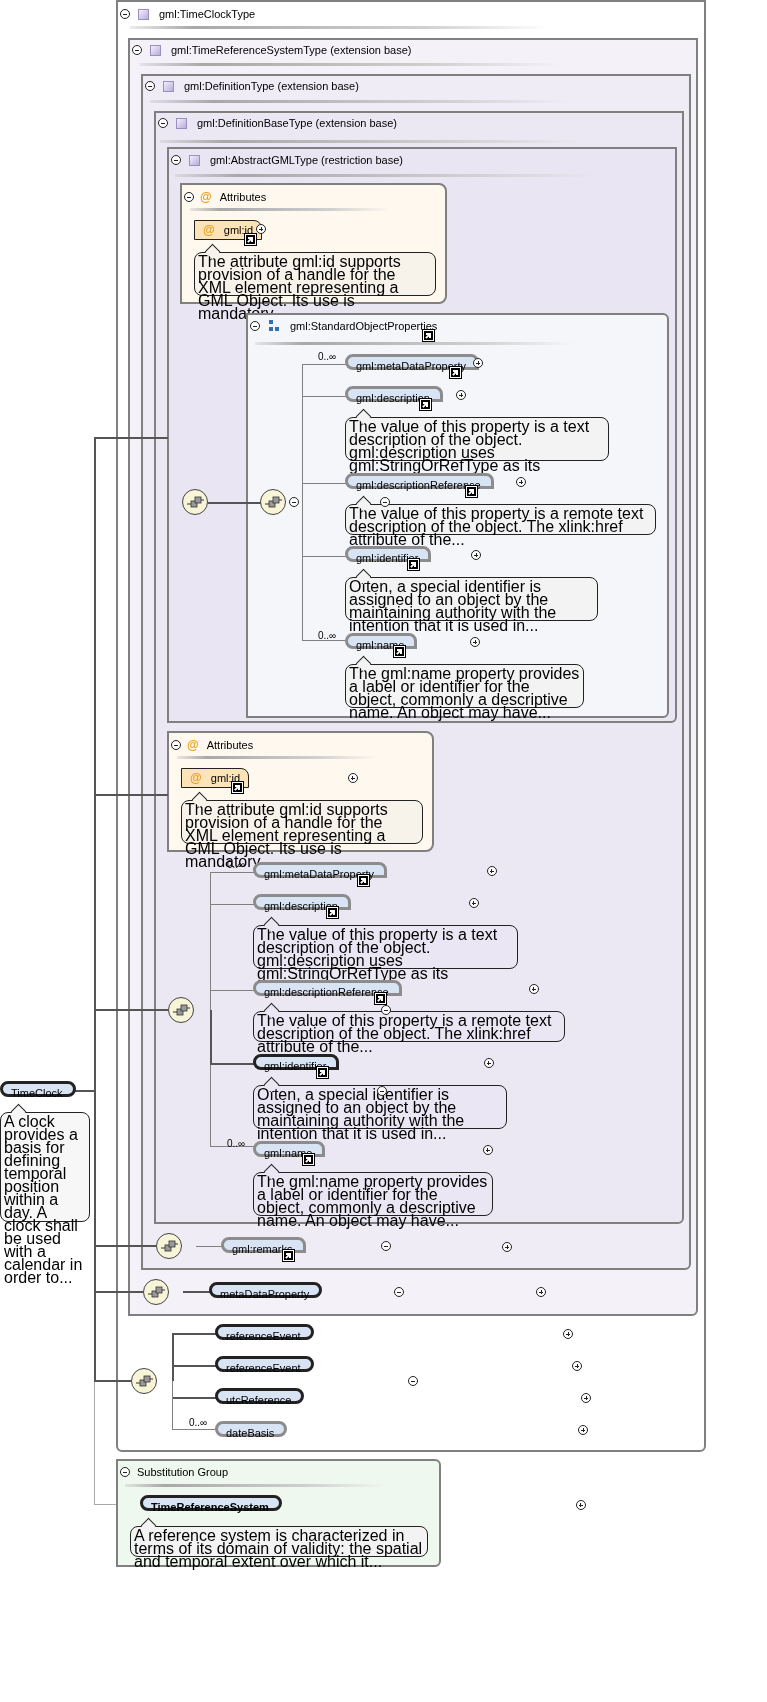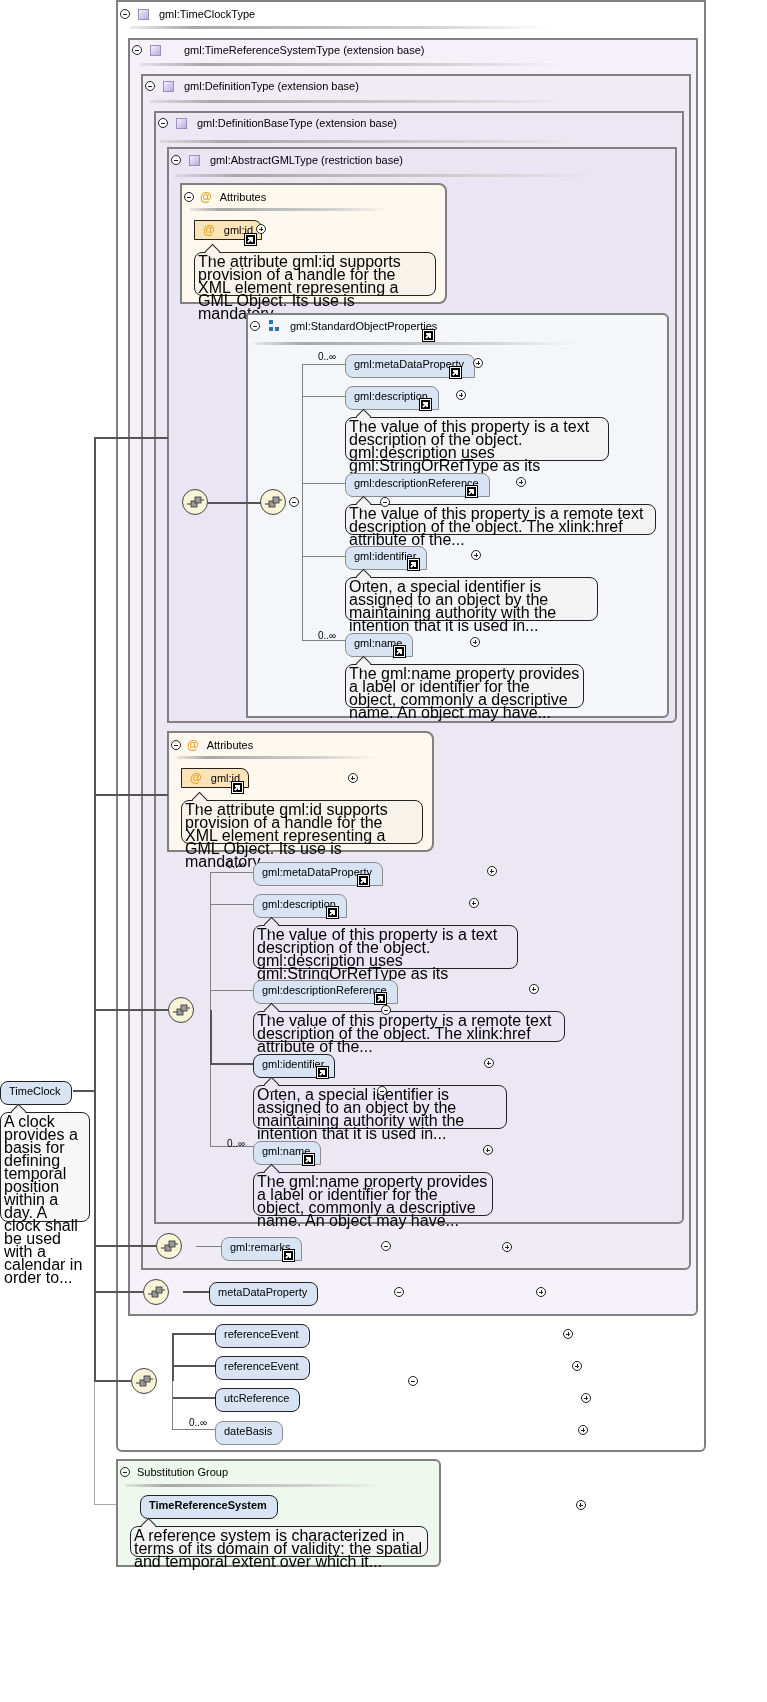--- a/index.html
+++ b/index.html
@@ -8,21 +8,21 @@
   .box{position:absolute;border:2px solid #808080;box-sizing:border-box;border-radius:0 0 6px 0;}
   .hdr{position:absolute;display:flex;align-items:center;height:16px;white-space:nowrap;font-size:11px;}
   .hline{position:absolute;height:3px;background:linear-gradient(to right,rgba(160,160,160,0.2),#a8a8a8 15%,#d0d0d0 70%,rgba(255,255,255,0));}
   .minus{display:inline-block;width:10px;height:10px;border:1px solid #222;border-radius:50%;box-sizing:border-box;position:relative;background:#fff;}
   .minus::after{content:"";position:absolute;left:2px;right:2px;top:3.5px;height:1px;background:#222;}
   .plus{display:inline-block;width:10px;height:10px;border:1px solid #222;border-radius:50%;box-sizing:border-box;position:relative;background:#fff;}
   .plus::after{content:"";position:absolute;left:2px;right:2px;top:3.5px;height:1px;background:#222;}
   .plus::before{content:"";position:absolute;top:2px;bottom:2px;left:3.5px;width:1px;background:#222;}
   .typeicon{display:inline-block;width:11px;height:11px;border:1px solid #9a8fc0;background:linear-gradient(135deg,#f3f0fb,#b8acdc);box-sizing:border-box;}
   .at{color:#e8a020;font-weight:bold;font-size:12px;}
-  .elem{position:absolute;height:24px;line-height:19px;padding:0 10px 0 8px;background:#d8e4f4;border:1px solid #8b5cf6;border-radius:8px 8px 0 8px;box-sizing:border-box;white-space:nowrap;font-size:11px;}
+  .elem{position:absolute;height:16px;line-height:19px;padding:0 10px 0 8px;background:#d8e4f4;border:3px solid #8b5cf6;border-radius:8px 8px 0 8px;box-sizing:border-box;white-space:nowrap;font-size:11px;}
   .elem.solid{border-color:#222;}
   .elem.opt{border-color:#8c8c8c;}
   .elem.round{border-radius:8px;}
   .attr{position:absolute;height:20px;line-height:19px;padding:0 8px 0 8px;background:#fde3b8;border:1px solid #222;border-radius:0 8px 0 0;box-sizing:border-box;white-space:nowrap;font-size:11px;}
   .link{position:absolute;width:11px;height:11px;background:#000;border:1px solid #fff;outline:1px solid #000;box-sizing:border-box;}
   .link::after{content:"";position:absolute;left:2px;top:2px;width:5px;height:5px;border-top:2px solid #fff;border-right:2px solid #fff;box-sizing:border-box;}
   .link::before{content:"";position:absolute;left:1px;top:4px;width:6px;height:2px;background:#fff;transform:rotate(-45deg);}
   .doc{position:absolute;border:1px solid #222;border-radius:8px;box-sizing:border-box;padding:2px 3px;font-size:16px;line-height:13px;background:#f3f3f3;}
   .doc::before{content:"";position:absolute;left:12px;top:-7px;width:10px;height:10px;background:inherit;border-left:1px solid #222;border-top:1px solid #222;transform:rotate(45deg);}
   .doc.purple{background:#ebe6f3;}
@@ -44,21 +44,21 @@
   <span class="minus"></span>
   <span class="typeicon" style="margin-left:8px;"></span>
   <span style="margin-left:10px;">gml:TimeClockType</span>
 </div>
 <div class="hline" style="left:130px;top:26px;width:420px;"></div>
 
 <div class="box" style="left:128px;top:38px;width:570px;height:1278px;background:#f4f1f9;"></div>
 <div class="hdr" style="left:132px;top:42px;">
   <span class="minus"></span>
   <span class="typeicon" style="margin-left:8px;"></span>
-  <span style="margin-left:23px;">gml:TimeReferenceSystemType (extension base)</span>
+  <span style="margin-left:10px;">gml:TimeReferenceSystemType (extension base)</span>
 </div>
 <div class="hline" style="left:140px;top:63px;width:420px;"></div>
 
 <div class="box" style="left:141px;top:74px;width:550px;height:1196px;background:#efecf6;"></div>
 <div class="hdr" style="left:145px;top:78px;">
   <span class="minus"></span>
   <span class="typeicon" style="margin-left:8px;"></span>
   <span style="margin-left:10px;">gml:DefinitionType (extension base)</span>
 </div>
 <div class="hline" style="left:150px;top:100px;width:420px;"></div>

